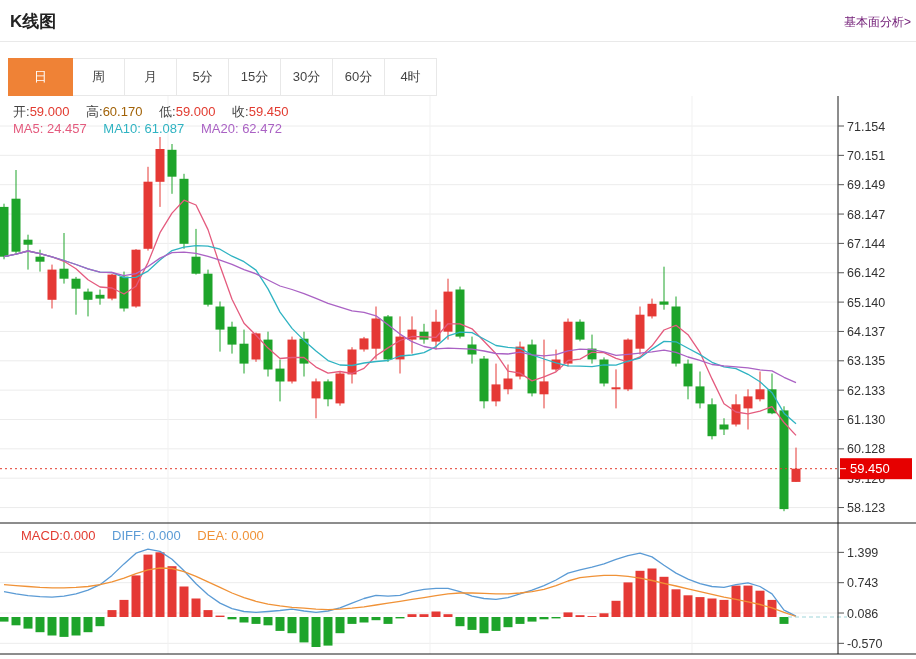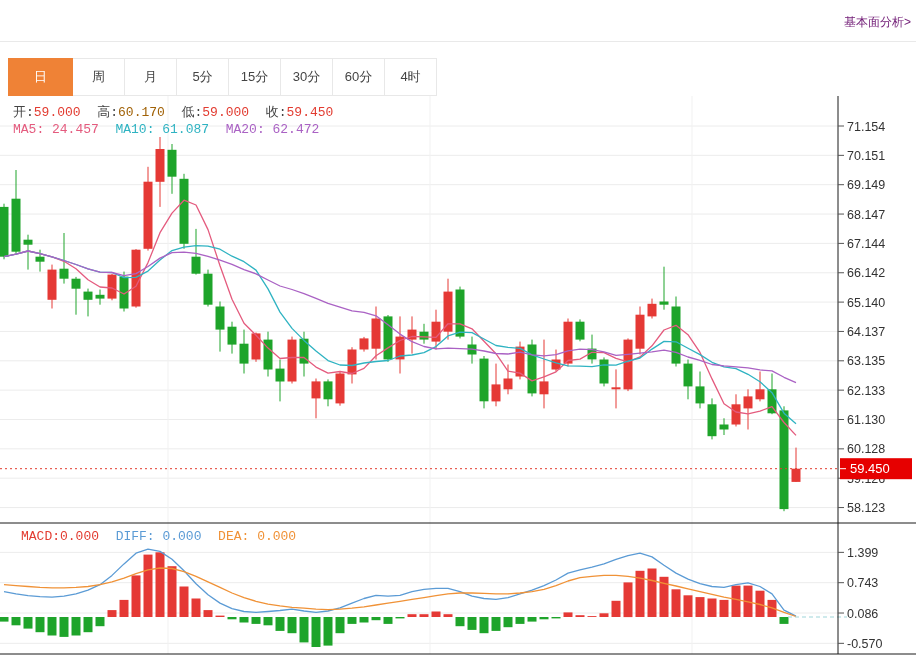--- a/index.html
+++ b/index.html
@@ -9,21 +9,21 @@
   .title{margin:0;padding:10px 0 0 10px;font-size:17px;font-weight:bold;color:#222;}
   .flink{position:absolute;right:5px;top:14px;font-size:12px;color:#701a75;cursor:pointer;text-decoration:none;}
   .tabbar{position:absolute;top:58px;left:8px;display:flex;z-index:3;}
   .tab{box-sizing:border-box;width:52px;height:38px;line-height:36px;text-align:center;font-size:13px;
        color:#444;background:#fff;border:1px solid #e8e8e8;border-left:none;cursor:pointer;}
   .tab:first-child{border-left:1px solid #e8e8e8;}
   .tab.active{width:65px;color:#fff;line-height:38px;border:none;}
   #chart{position:absolute;left:0;top:0;width:916px;height:659px;z-index:1;}
   #chart text{font-family:"Liberation Sans","DejaVu Sans",sans-serif;}
   .info{position:absolute;left:13px;font-size:13px;white-space:nowrap;z-index:2;pointer-events:none;}
-  .info .grp{margin-right:13px;font-family:Liberation Mono, monospace;}
+  .info .grp{margin-right:13px;}
   .info .lbl{color:#444;}
   .row-ohlc{top:103px;}
   .row-ma{top:121px;}
   .row-macd{top:528px;}
 </style>
 </head>
 <body>
 
 <svg id="chart" viewBox="0 0 916 659">
     <g>
@@ -312,20 +312,21 @@
       <text x="847" y="647.834" fill="#333333" font-size="12.5">-0.570</text>
     </g>
     <g>
       <rect x="840" y="458.2" width="72" height="21" fill="#e60000"></rect>
       <line x1="839" y1="468.7" x2="846" y2="468.7" stroke="#fff" stroke-width="1"></line>
       <text x="850" y="473.1952037449159" fill="#fff" font-size="13">59.450</text>
     </g>
   </svg>
 
 <div class="header">
+  <h1 class="title">K线图</h1>
   <a class="flink">基本面分析&gt;</a>
 </div>
 
 <div class="tabbar" id="tabbar">
     <div class="tab active" style="background: rgb(239, 130, 54);">日</div>
     <div class="tab">周</div>
     <div class="tab">月</div>
     <div class="tab">5分</div>
     <div class="tab">15分</div>
     <div class="tab">30分</div>

